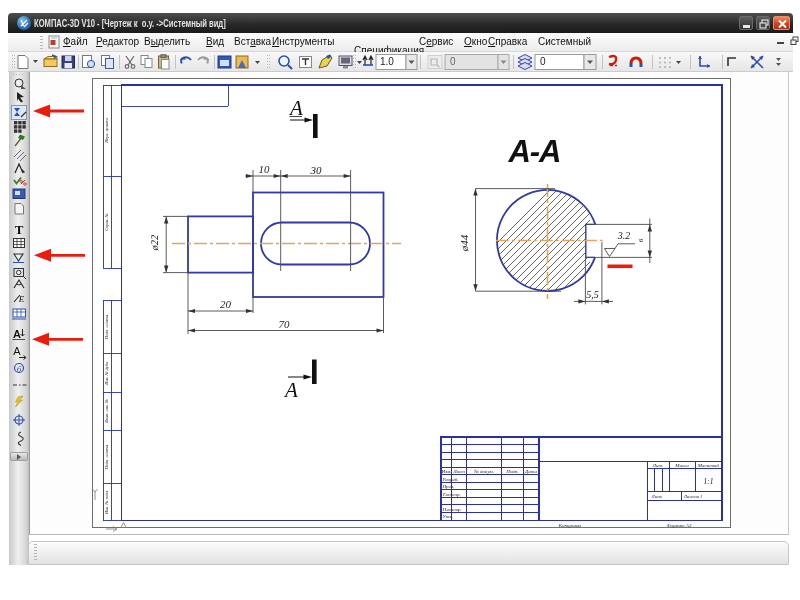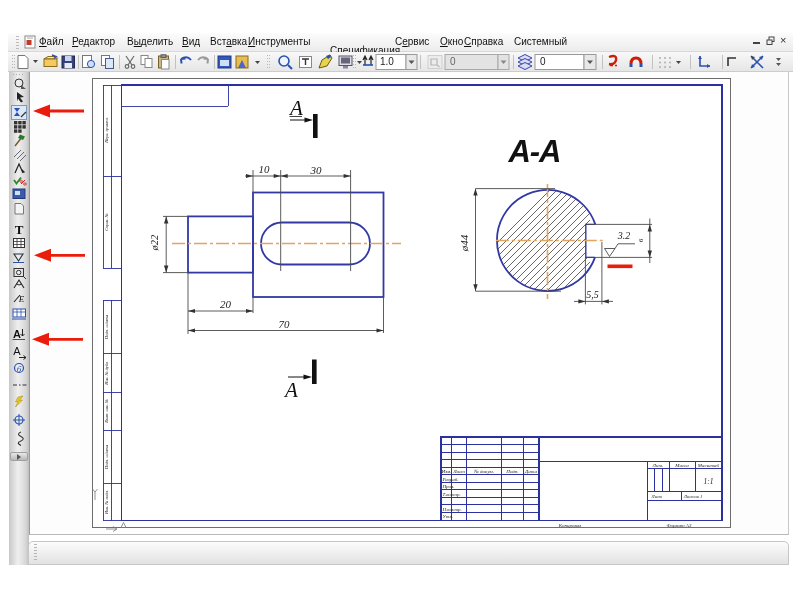--- a/index.html
+++ b/index.html
@@ -16,21 +16,21 @@
   background:radial-gradient(circle at 35% 30%,#7ec0ea,#2f74be 55%,#174a8c);}
 .tbtn{top:3px;height:14px;border-radius:2px;}
 #btnmin{left:731px;width:14px;background:linear-gradient(#5e5e5e,#303030);border:1px solid #6a6a6a;}
 #btnmax{left:748px;width:14px;background:linear-gradient(#5e5e5e,#303030);border:1px solid #6a6a6a;}
 #btncls{left:765px;width:17px;background:linear-gradient(#f08a60,#d3421f 55%,#b52d10);border:1px solid #e09070;}
 .tbtn span{position:absolute;color:#fff;font-size:9px;left:3px;top:1px;font-weight:bold;}
 
 #menubar{left:8px;top:33px;width:785px;height:19px;
   background:linear-gradient(#fcfcfc,#ececec);border-bottom:1px solid #d8d8d8;
   font-size:10px;color:#111;}
-.mi{position:absolute;top:3px;}
+.mi{position:absolute;top:3px;margin-left:24px;}
 .mi u{text-decoration:underline;}
 
 #toolbar{left:8px;top:52px;width:785px;height:20px;
   background:linear-gradient(#f8f8f8,#e6e6e6);border-bottom:1px solid #cccccc;text-align:right;}
 
 #leftpanel{left:9px;top:72px;width:20px;height:493px;
   background:linear-gradient(to right,#c8c8c8,#efefef 45%,#d6d6d6 85%,#bdbdbd);}
 #lphandle{left:10px;top:452px;width:18px;height:9px;
   background:linear-gradient(#e8e8e8,#b8b8b8);border:1px solid #9f9f9f;border-radius:2px;
   font-size:6px;line-height:7px;text-align:center;color:#444;}
@@ -42,31 +42,47 @@
 #bottompanel{left:28px;top:541px;width:761px;height:24px;
   background:linear-gradient(#fcfcfc,#e2e2e2);border:1px solid #c6c6c6;border-radius:5px 5px 0 0;}
 #bphandle{left:34px;top:544px;width:3px;height:18px;
   background:repeating-linear-gradient(#b5b5b5 0,#b5b5b5 1px,transparent 1px,transparent 3px);}
 #svgdraw{left:0;top:0;}
 </style>
 </head>
 <body>
 <div id="page">
 
+  <div id="titlebar" class="abs">
+    <div id="logo" class="abs"><svg width="14" height="14">
+          <path d="M 4 10 L 10 4 M 4 4 l 2.5 6 M 7 11 l 4 -4" stroke="#fff" stroke-width="1.2" fill="none"></path>
+        </svg></div>
+    <div id="titletext" class="abs">КОМПАС-3D V10 - [Чертеж к  о.у. -&gt;Системный вид]</div>
+    <div id="btnmin" class="abs tbtn">
+        <span style="top:8px;left:3px;width:7px;height:3px;background:#e8e8e8"></span>
+      </div>
+    <div id="btnmax" class="abs tbtn"><svg width="14" height="14">
+          <rect x="5" y="3" width="6" height="5" fill="none" stroke="#ddd" stroke-width="1.2"></rect>
+          <rect x="3" y="6" width="6" height="5" fill="#4a4a4a" stroke="#ddd" stroke-width="1.2"></rect>
+        </svg></div>
+    <div id="btncls" class="abs tbtn"><svg width="17" height="14">
+          <path d="M 5 3.5 L 12 10.5 M 12 3.5 L 5 10.5" stroke="#fff" stroke-width="2"></path>
+        </svg></div>
+  </div>
 
   <div id="menubar" class="abs">
     <span class="mi" style="left:8px;width:3px;height:13px;background:repeating-linear-gradient(#bbb 0,#bbb 1px,transparent 1px,transparent 3px)"></span>
     <span class="mi" style="left:16px;top:2px;width:12px;height:14px"><svg width="12" height="14">
           <rect x="1" y="1" width="10" height="12" fill="#fff" stroke="#888"></rect>
           <rect x="2.5" y="5" width="5" height="5" fill="#c23a2a"></rect>
           <path d="M 3 3 h 6" stroke="#aaa"></path>
         </svg></span>
     <span class="mi" style="left:31px"><u>Ф</u>айл</span>
     <span class="mi" style="left:64px"><u>Р</u>едактор</span>
-    <span class="mi" style="left:119px">В<u>ы</u>делить</span>
+    <span class="mi" style="left:112px">В<u>ы</u>делить</span>
     <span class="mi" style="left:174px"><u>В</u>ид</span>
     <span class="mi" style="left:202px">Вст<u>а</u>вка</span>
     <span class="mi" style="left:240px"><u>И</u>нструменты</span>
     <span class="mi" style="left:322px;font-size:10px;top:12px">С<u>п</u>ецификация</span>
     <span class="mi" style="left:387px">С<u>е</u>рвис</span>
     <span class="mi" style="left:432px"><u>О</u>кно</span>
     <span class="mi" style="left:456px"><u>С</u>правка</span>
     <span class="mi" style="left:506px">Системный</span>
     <span class="mi" style="left:745px;top:9px;width:7px;height:2px;background:#444"></span>
     <span class="mi" style="left:758px;top:3px;width:10px;height:10px"><svg width="10" height="10">

